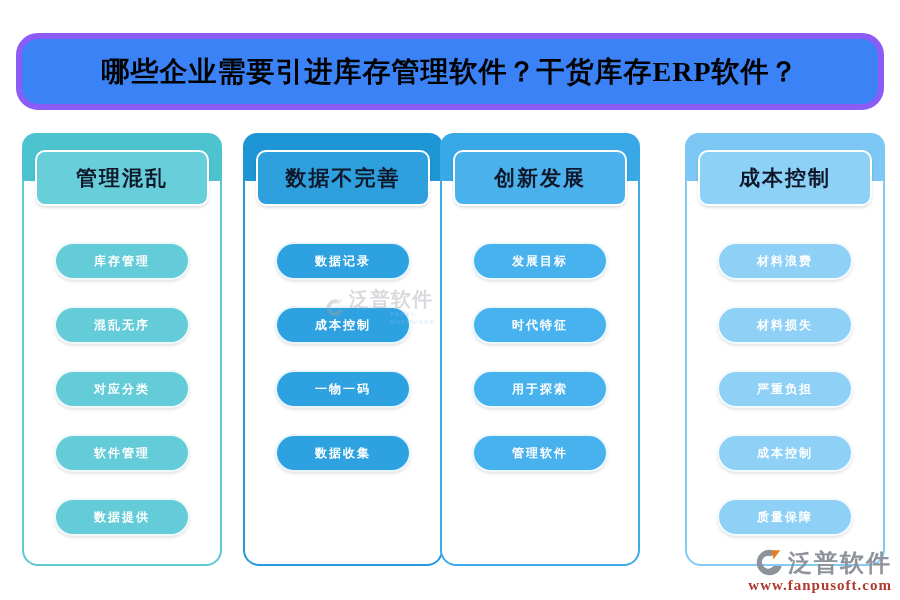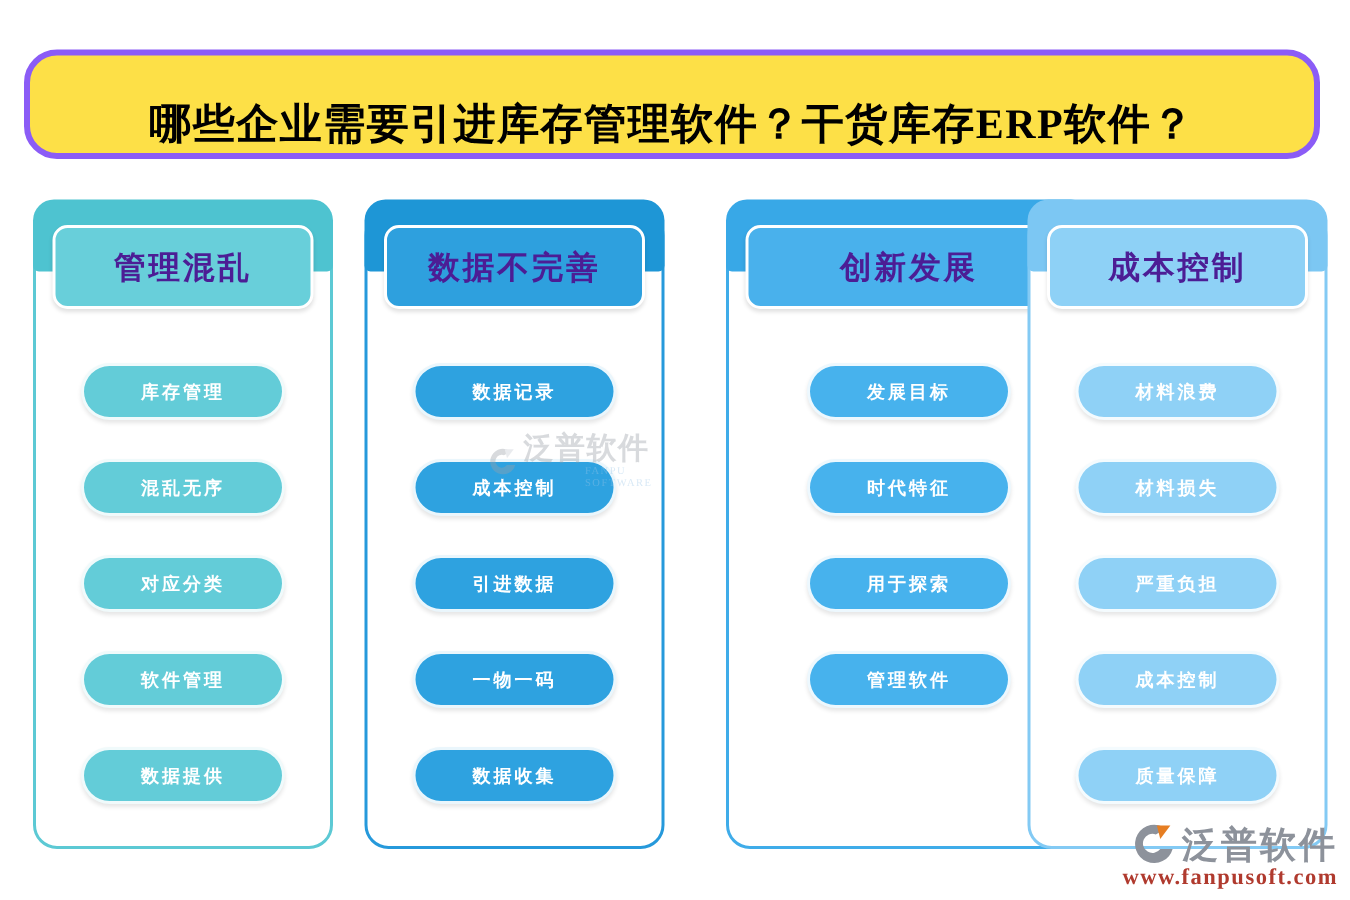--- a/index.html
+++ b/index.html
@@ -2,36 +2,36 @@
 <html><head>
 <meta charset="utf-8">
 <style>
   html,body{margin:0;padding:0;}
   body{width:900px;height:600px;background:#ffffff;overflow:hidden;
        font-family:"Liberation Serif","DejaVu Serif",serif;}
   .stage{position:relative;width:900px;height:600px;background:#fff;}
 
   
   .title-box{position:absolute;left:16px;top:33px;width:856px;height:65px;
-    background:#fde047;border:4px solid #8b5cf6;border-radius:22px;
-    display:flex;align-items:flex-end;justify-content:center;}
+    background:#3b82f6;border:6px solid #8b5cf6;border-radius:22px;
+    display:flex;align-items:center;justify-content:center;}
   .title-text{font-size:28px;font-weight:700;color:#000;letter-spacing:1px;}
 
   
   .column{position:absolute;top:133px;width:200px;height:433px;}
-  .col-1{left:22px;}  .col-2{left:243px;border-radius:16px;} .col-3{left:484px;padding-left:44px;} .col-4{left:685px;}
+  .col-1{left:22px;}  .col-2{left:243px;border-radius:16px;} .col-3{left:440px;} .col-4{left:685px;}
   .col-body{position:absolute;top:8px;left:0;right:0;bottom:0;background:#fff;
     border:2px solid var(--border);border-radius:16px;box-sizing:border-box;}
   .col-bar{position:absolute;top:0;left:0;right:0;height:48px;
     background:var(--bar);border-radius:14px 14px 4px 4px;}
   .col-header{position:absolute;top:17px;left:13px;right:13px;height:52px;
     background:var(--hdr);border:2px solid #ffffff;border-radius:10px;
     display:flex;align-items:center;justify-content:center;
     box-shadow:0 2px 3px rgba(0,0,0,0.12);}
-  .col-header span{font-size:21px;font-weight:700;color:#4c1d95;letter-spacing:2px;font-family:Liberation Serif, serif;}
+  .col-header span{font-size:21px;font-weight:700;color:#0f172a;letter-spacing:2px;font-family:Liberation Serif, serif;}
   .pills{position:absolute;top:109px;left:0;right:0;display:flex;
     flex-direction:column;align-items:center;gap:26px;}
   .pill{width:136px;height:38px;background:var(--pill);
     border:2px solid rgba(255,255,255,0.9);border-radius:21px;
     display:flex;align-items:center;justify-content:center;box-sizing:border-box;
     box-shadow:0 2px 3px rgba(0,0,0,0.10);}
   .pill span{font-size:12px;font-weight:700;color:#ffffff;letter-spacing:2px;}
 
   
   .watermark{position:absolute;left:325px;top:290px;width:140px;opacity:0.38;
@@ -85,23 +85,20 @@
     <div class="col-bar"></div>
     <div class="col-header">
       <span>数据不完善</span>
     </div>
     <div class="pills">
       <div class="pill">
           <span>数据记录</span>
         </div>
       <div class="pill">
           <span>成本控制</span>
-        </div>
-      <div class="pill">
-          <span>引进数据</span>
         </div>
       <div class="pill">
           <span>一物一码</span>
         </div>
       <div class="pill">
           <span>数据收集</span>
         </div>
     </div>
   </div>
 

